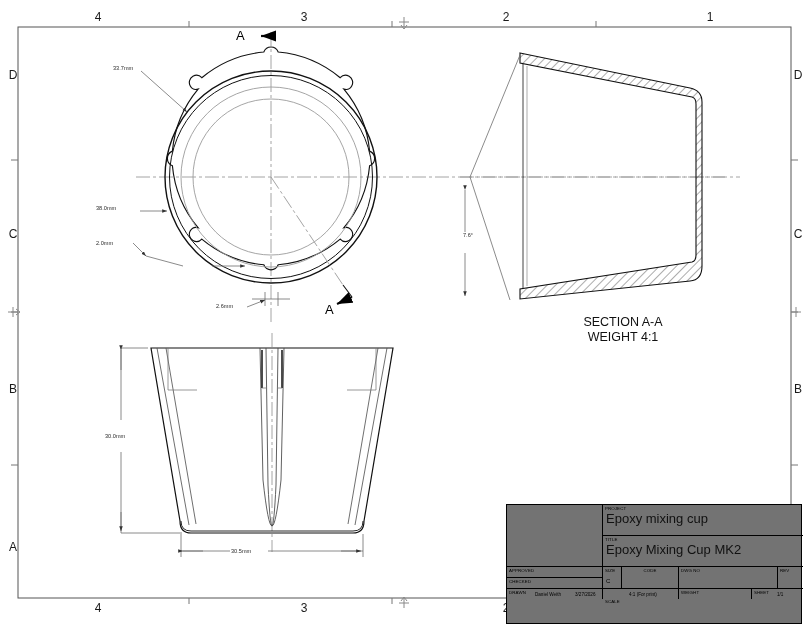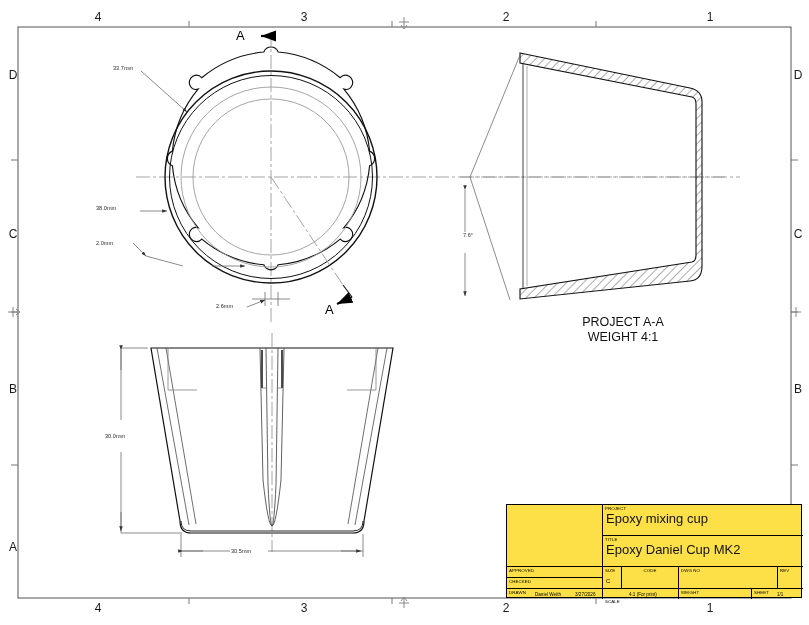--- a/index.html
+++ b/index.html
@@ -6,22 +6,22 @@
   body{width:809px;height:625px;position:relative;overflow:hidden;
        font-family:"Liberation Sans",sans-serif;color:#000;}
   .sheet{position:absolute;left:0;top:0;width:809px;height:625px;}
   svg.draw{position:absolute;left:0;top:0;width:809px;height:625px;}
 
   .zone-lbl{position:absolute;font-size:12px;color:#1a1a1a;text-align:center;}
   .zone-col{width:24px;}
   .zone-row{width:16px;}
 
   
-  .tb{position:absolute;left:506px;top:504px;width:296px;height:94px;
-      border:1px solid #000;box-sizing:border-box;background:#fde047;}
+  .tb{position:absolute;left:506px;top:504px;width:296px;height:120px;
+      border:1px solid #000;box-sizing:border-box;background:#737373;}
   .tb .cell{position:absolute;box-sizing:border-box;border-right:1px solid #000;
             border-bottom:1px solid #000;}
   .tb .lbl{font-size:4.4px;line-height:5px;letter-spacing:.1px;
            padding:1px 0 0 2px;color:#000;}
   .tb .big{font-size:13px;line-height:15px;padding-left:3px;color:#111;}
   .tb .val{font-size:4.6px;line-height:6px;color:#000;}
 
   .secnote{position:absolute;text-align:center;font-size:12.5px;line-height:15px;color:#111;}
   .dim{position:absolute;font-size:5.6px;color:#2b2b2b;white-space:nowrap;}
   .alab{position:absolute;font-size:13px;color:#000;}
@@ -249,36 +249,36 @@
 
   <div class="dim" style="left:113px;top:65px;">33.7mm</div>
   <div class="dim" style="left:96px;top:205px;">38.0mm</div>
   <div class="dim" style="left:96px;top:240px;">2.0mm</div>
   <div class="dim" style="left:216px;top:303px;">2.6mm</div>
   <div class="dim" style="left:463px;top:232px;">7.6°</div>
   <div class="dim" style="left:105px;top:433px;">30.0mm</div>
   <div class="dim" style="left:231px;top:548px;">30.5mm</div>
 
   <div class="secnote" style="left:548px;top:315px;width:150px;">
-    <div>PROJECT A-A</div>
+    <div>SECTION A-A</div>
     <div>WEIGHT 4:1</div>
   </div>
 
   <div class="tb">
 
     <div class="cell" style="left:0;top:0;width:96px;height:62px;border-left:none;border-top:none;"></div>
 
     <div class="cell" style="left:96px;top:0;width:200px;height:31px;border-right:none;border-top:none;">
       <div class="lbl">PROJECT</div>
       <div class="big" style="position:absolute;left:0;top:6px;">Epoxy mixing cup</div>
     </div>
 
     <div class="cell" style="left:96px;top:31px;width:200px;height:31px;border-right:none;">
       <div class="lbl">TITLE</div>
-      <div class="big" style="position:absolute;left:0;top:6px;">Epoxy Daniel Cup MK2</div>
+      <div class="big" style="position:absolute;left:0;top:6px;">Epoxy Mixing Cup MK2</div>
     </div>
 
     <div class="cell" style="left:0;top:62px;width:96px;height:11px;border-left:none;">
       <div class="lbl">APPROVED</div>
       <span class="val" style="position:absolute;left:38px;top:2px;"></span>
     </div>
 
     <div class="cell" style="left:0;top:73px;width:96px;height:11px;border-left:none;">
       <div class="lbl">CHECKED</div>
       <span class="val" style="position:absolute;left:38px;top:2px;"></span>

